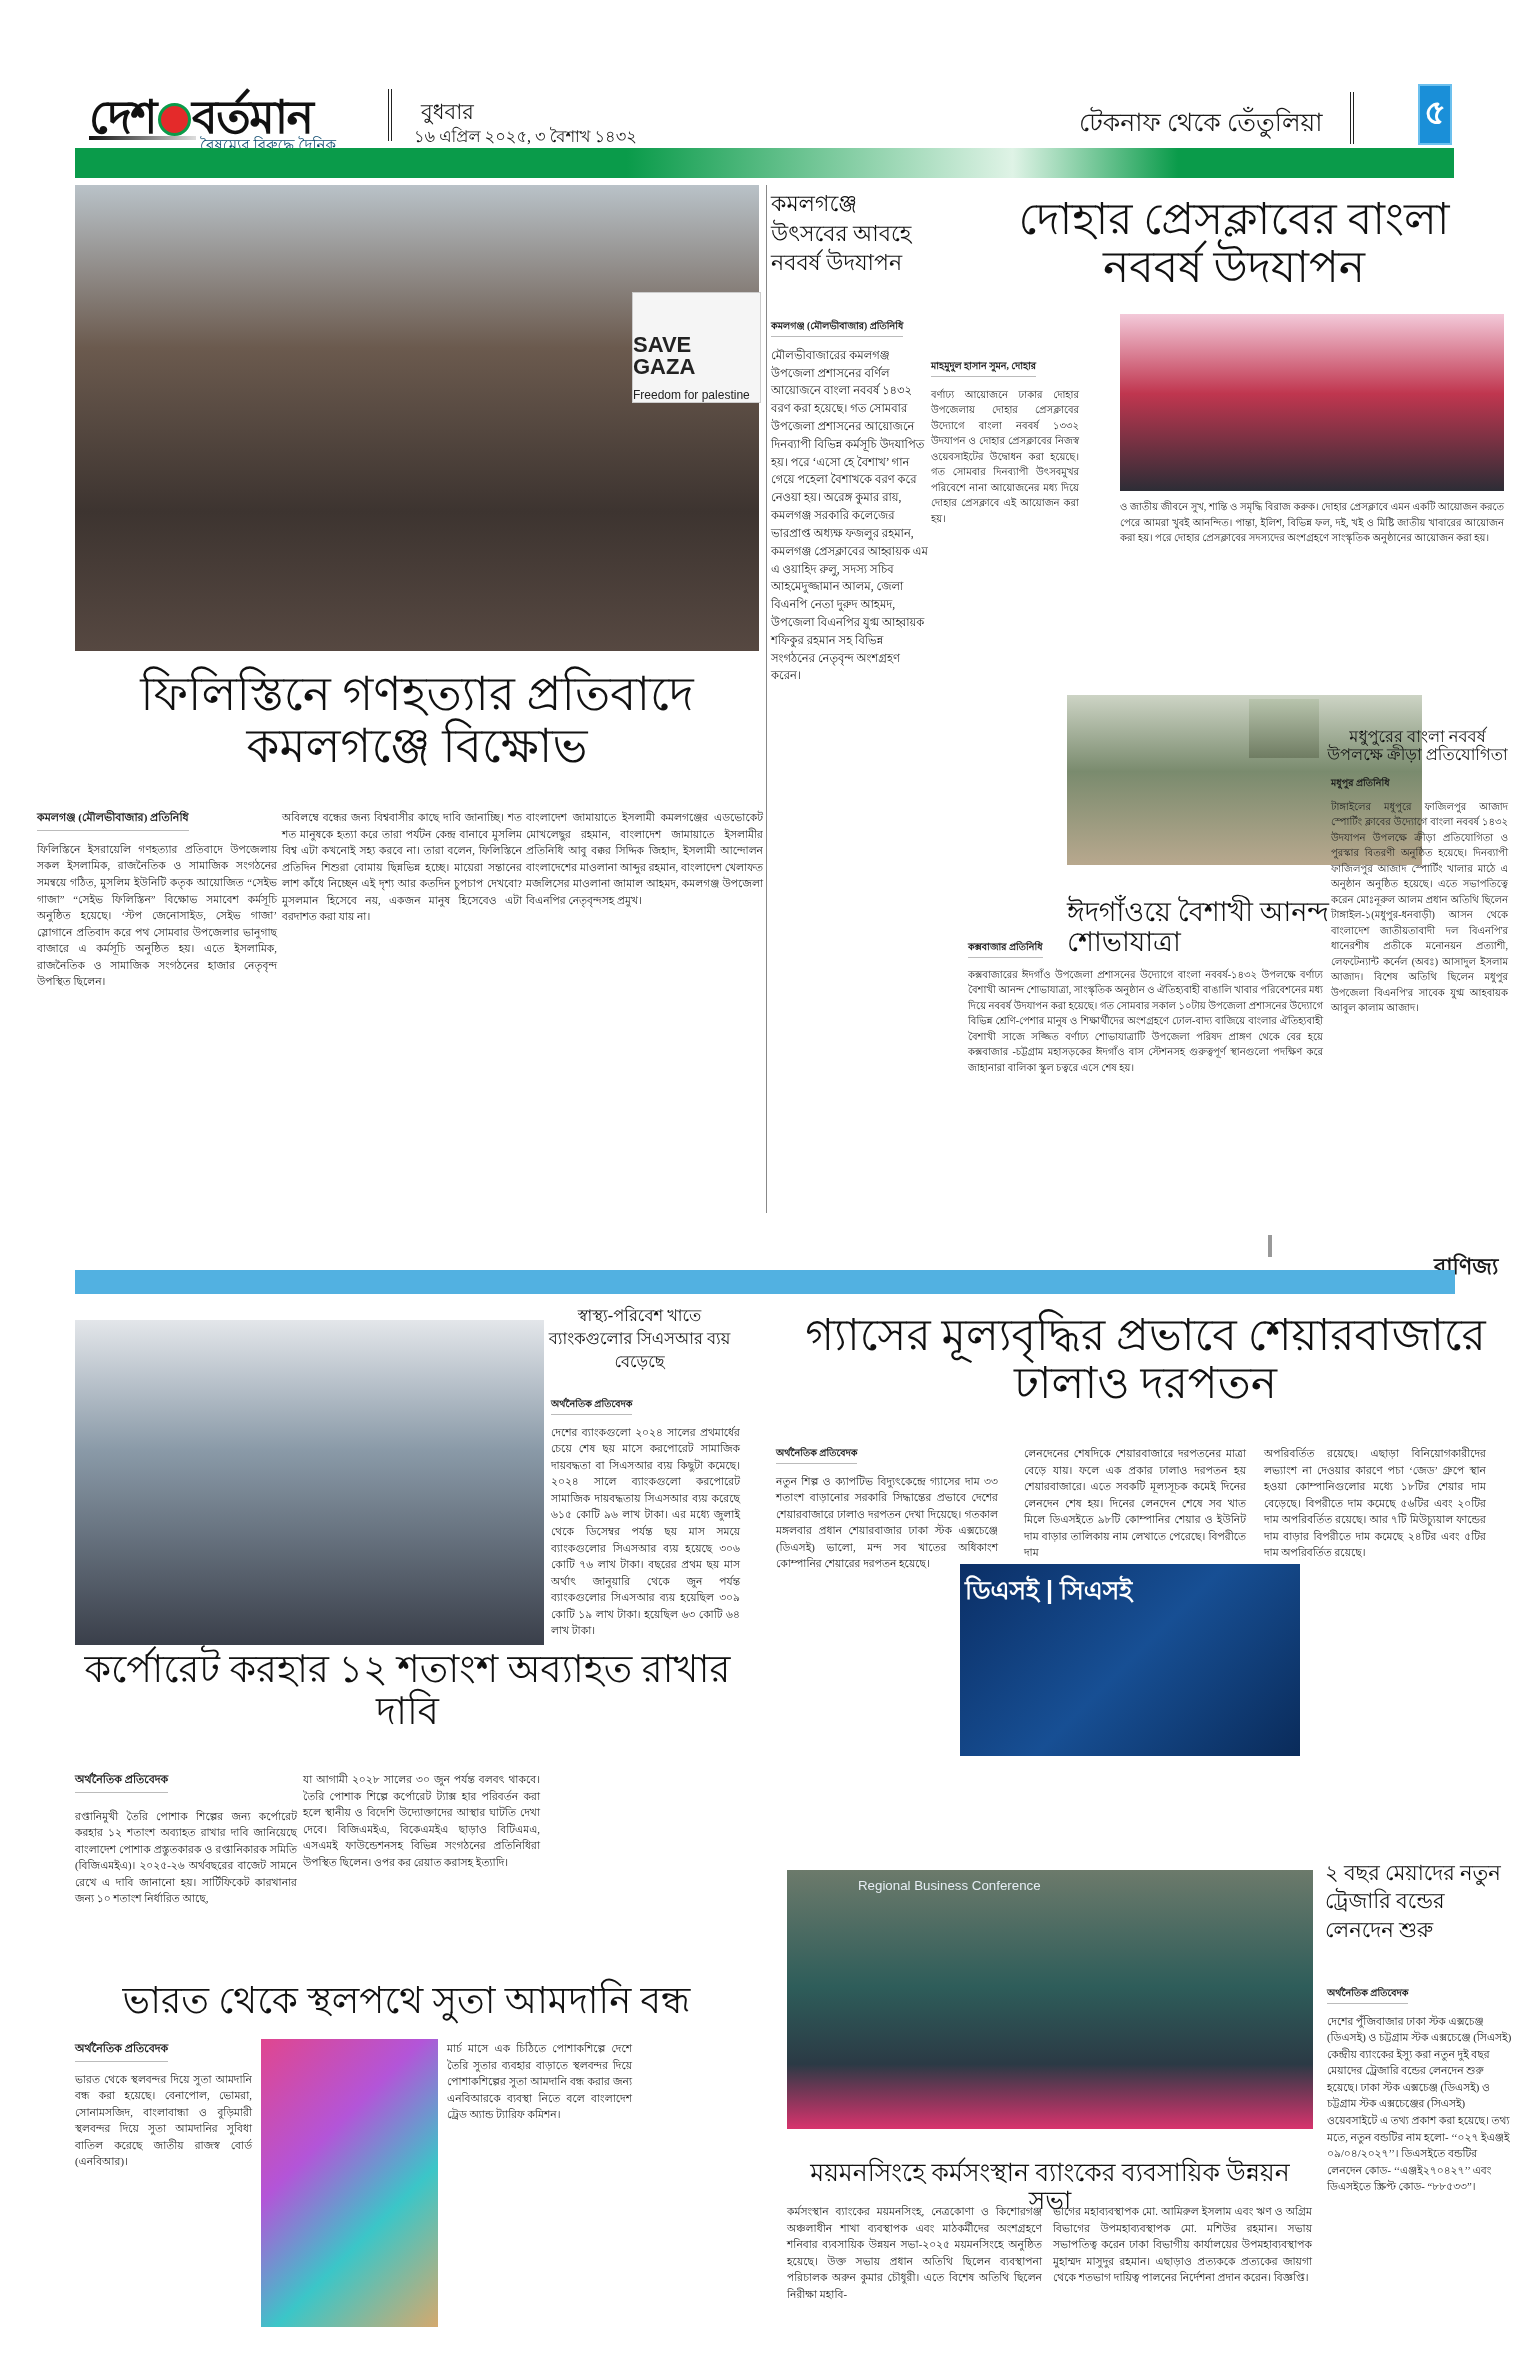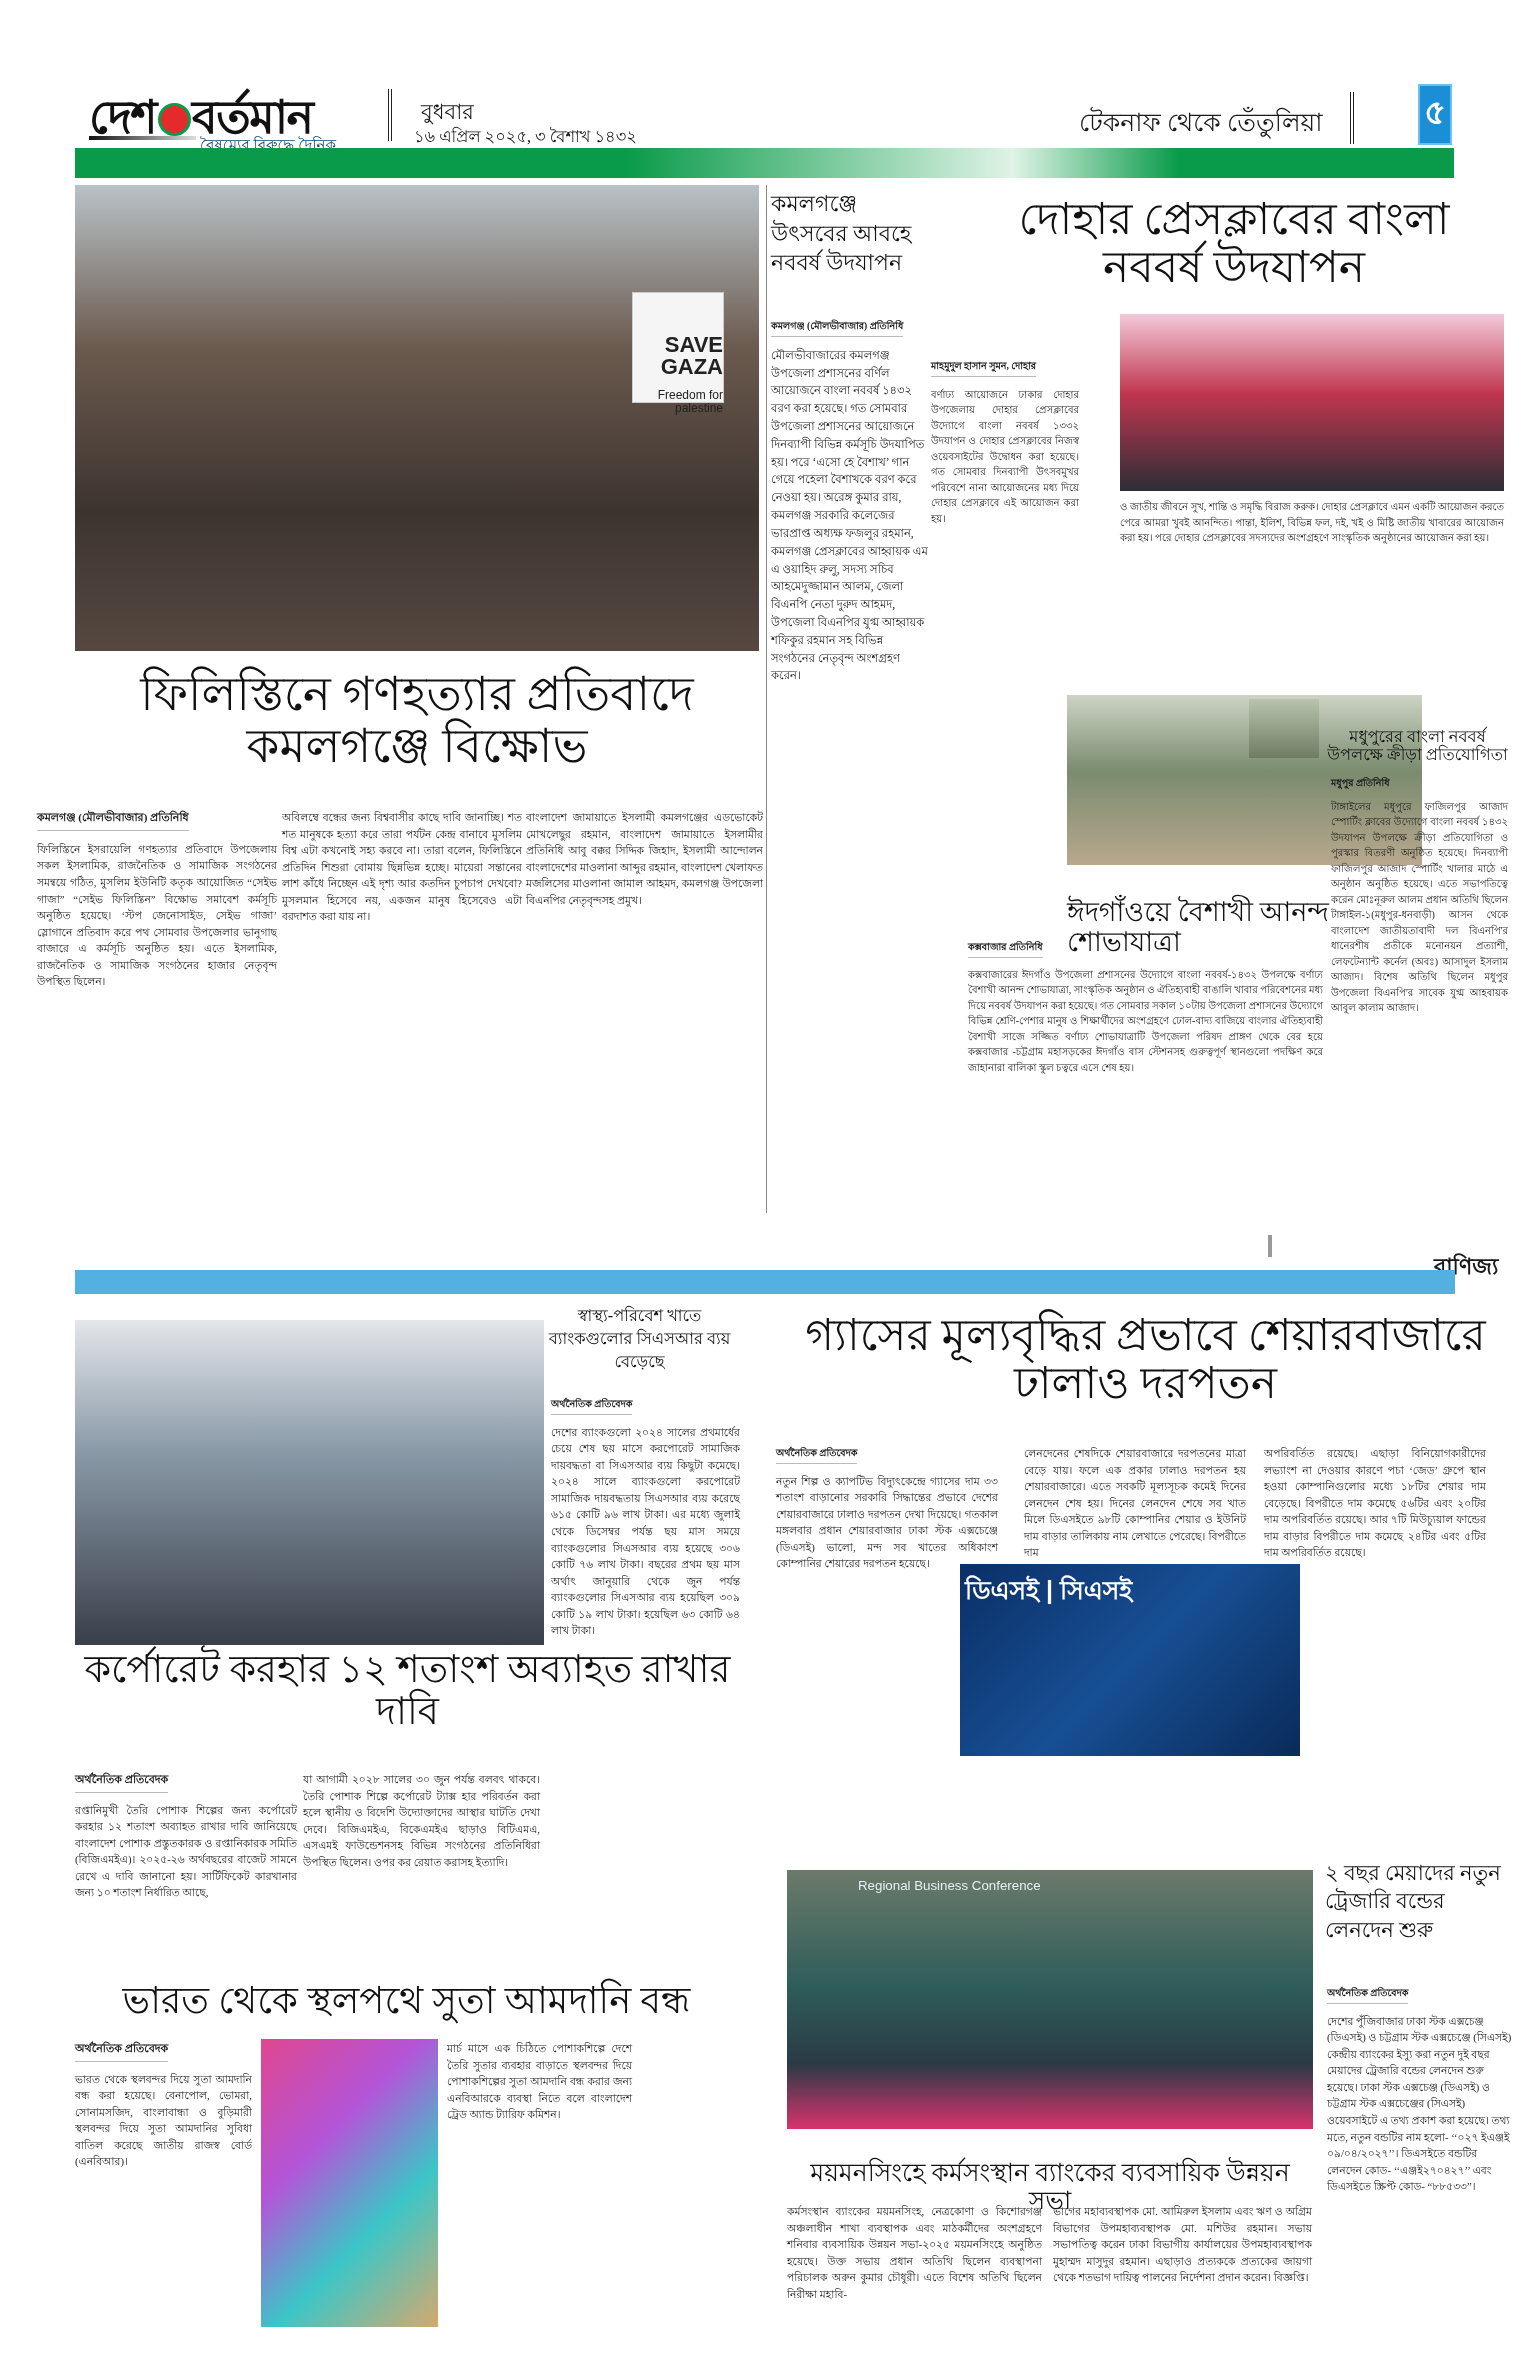--- a/index.html
+++ b/index.html
@@ -15,21 +15,21 @@
   .vsep { width: 4.4px; border-left: 1.5px solid #222; border-right: 1.5px solid #222; }
   .day { left: 421px; top: 96px; font-size: 21px; }
   .date { left: 414px; top: 124px; font-size: 16.3px; }
   .slogan { left: 1079px; top: 103px; font-size: 25px; }
   .page-no { left: 1418px; top: 84px; width: 34px; height: 61px; background: #1a8fd8; border: 2.2px solid #6cc0ee; color: #fff; font-size: 34px; font-weight: 700; display: flex; align-items: center; justify-content: center; }
   .green-bar { left: 75px; top: 148px; width: 1379px; height: 30px; background: linear-gradient(90deg,#0a9b4a 0%,#0a9b4a 40%,#dff3e6 68%,#0a9b4a 80%,#0a9b4a 100%); }
 
   
   .photo { background: #8a8f96; overflow: hidden; }
   .photo-crowd { left: 75px; top: 185px; width: 684px; height: 466px; background: linear-gradient(180deg,#b9c2c8 0%,#6b5a4e 35%,#3d3430 70%,#564841 100%); }
-  .save-gaza { left: 632px; top: 292px; width: 92px; height: 111px; background: #f5f5f5; border: 1.5px solid #ccc; font-family: "Liberation Sans", sans-serif; font-weight: 700; text-align: right; color: #222; padding-top: 41px; font-size: 22px; line-height: 22px; }
+  .save-gaza { left: 632px; top: 292px; width: 129px; height: 111px; background: #f5f5f5; border: 1.5px solid #ccc; font-family: "Liberation Sans", sans-serif; font-weight: 700; text-align: left; color: #222; padding-top: 41px; font-size: 22px; line-height: 22px; }
   .save-gaza small { display: block; font-size: 12px; font-weight: 400; line-height: 13.3px; margin-top: 11px; }
   .photo-dohar { left: 1120px; top: 314px; width: 384px; height: 177px; background: linear-gradient(180deg,#f3c9d9 0%,#c0364f 45%,#2d2d36 100%); }
   .photo-eidgaon { left: 1067px; top: 695px; width: 355px; height: 170px; background: linear-gradient(180deg,#cdd4c5 0%,#7a8b6e 45%,#b8a88e 100%); }
   .photo-madhupur { left: 1413px; top: 702px; width: 92px; height: 192px; background: linear-gradient(180deg,#b8c4ad,#6f7c62); }
   .photo-meeting { left: 75px; top: 1320px; width: 469px; height: 325px; background: linear-gradient(180deg,#e3e6ea 0%,#8a9aa8 40%,#3a3f4a 100%); }
   .photo-dse { left: 960px; top: 1564px; width: 340px; height: 192px; background: linear-gradient(135deg,#0b2f66 0%,#174f94 50%,#0a2b5a 100%); }
   .dse-label { left: 965px; top: 1571px; font-size: 25px; color: #fff; font-family: "Liberation Sans", sans-serif; font-weight: 700; }
   .photo-yarn { left: 261px; top: 2039px; width: 177px; height: 288px; background: linear-gradient(135deg,#e0468f 0%,#b355d8 35%,#3bc6c8 65%,#d4a96e 100%); }
   .photo-conference { left: 787px; top: 1870px; width: 526px; height: 259px; background: linear-gradient(180deg,#6c7a6b 0%,#2e5d5a 45%,#2b3a45 75%,#d8336d 100%); }
   .photo-caption-strip { left: 858px; top: 1878px; font-size: 13.3px; color: #e7eef5; font-family: "Liberation Sans", sans-serif; }
@@ -123,21 +123,21 @@
 </div>
 
 <div class="abs section-tick"></div>
 <div class="abs section">বাণিজ্য</div>
 <div class="abs blue-bar"></div>
 
 <div class="abs photo photo-meeting"></div>
 <div class="abs hl hl-corporate">কর্পোরেট করহার ১২ শতাংশ অব্যাহত রাখার দাবি</div>
 <div class="abs" style="left:75px;top:1771px;width:222px;">
   <div class="byline">অর্থনৈতিক প্রতিবেদক</div>
-  <p class="body" style="margin-top:9px;">রপ্তানিমুখী তৈরি পোশাক শিল্পের জন্য কর্পোরেট করহার ১২ শতাংশ অব্যাহত রাখার দাবি জানিয়েছে বাংলাদেশ পোশাক প্রস্তুতকারক ও রপ্তানিকারক সমিতি (বিজিএমইএ)। ২০২৫-২৬ অর্থবছরের বাজেট সামনে রেখে এ দাবি জানানো হয়। সার্টিফিকেট কারখানার জন্য ১০ শতাংশ নির্ধারিত আছে,</p>
+  <p class="body" style="margin-top:15px;">রপ্তানিমুখী তৈরি পোশাক শিল্পের জন্য কর্পোরেট করহার ১২ শতাংশ অব্যাহত রাখার দাবি জানিয়েছে বাংলাদেশ পোশাক প্রস্তুতকারক ও রপ্তানিকারক সমিতি (বিজিএমইএ)। ২০২৫-২৬ অর্থবছরের বাজেট সামনে রেখে এ দাবি জানানো হয়। সার্টিফিকেট কারখানার জন্য ১০ শতাংশ নির্ধারিত আছে,</p>
 </div>
 <div class="abs" style="left:303px;top:1771px;width:237px;">
   <p class="body">যা আগামী ২০২৮ সালের ৩০ জুন পর্যন্ত বলবৎ থাকবে। তৈরি পোশাক শিল্পে কর্পোরেট ট্যাক্স হার পরিবর্তন করা হলে স্থানীয় ও বিদেশি উদ্যোক্তাদের আস্থার ঘাটতি দেখা দেবে। বিজিএমইএ, বিকেএমইএ ছাড়াও বিটিএমএ, এসএমই ফাউন্ডেশনসহ বিভিন্ন সংগঠনের প্রতিনিধিরা উপস্থিত ছিলেন। ওপর কর রেয়াত করাসহ ইত্যাদি।</p>
 </div>
 
 <div class="abs hl hl-csr">স্বাস্থ্য-পরিবেশ খাতে ব্যাংকগুলোর সিএসআর ব্যয় বেড়েছে</div>
 <div class="abs" style="left:551px;top:1396px;width:189px;">
   <div class="byline" style="font-size:9.6px;">অর্থনৈতিক প্রতিবেদক</div>
   <p class="body" style="margin-top:9px;">দেশের ব্যাংকগুলো ২০২৪ সালের প্রথমার্ধের চেয়ে শেষ ছয় মাসে করপোরেট সামাজিক দায়বদ্ধতা বা সিএসআর ব্যয় কিছুটা কমেছে। ২০২৪ সালে ব্যাংকগুলো করপোরেট সামাজিক দায়বদ্ধতায় সিএসআর ব্যয় করেছে ৬১৫ কোটি ৯৬ লাখ টাকা। এর মধ্যে জুলাই থেকে ডিসেম্বর পর্যন্ত ছয় মাস সময়ে ব্যাংকগুলোর সিএসআর ব্যয় হয়েছে ৩০৬ কোটি ৭৬ লাখ টাকা। বছরের প্রথম ছয় মাস অর্থাৎ জানুয়ারি থেকে জুন পর্যন্ত ব্যাংকগুলোর সিএসআর ব্যয় হয়েছিল ৩০৯ কোটি ১৯ লাখ টাকা। হয়েছিল ৬৩ কোটি ৬৪ লাখ টাকা।</p>
 </div>

